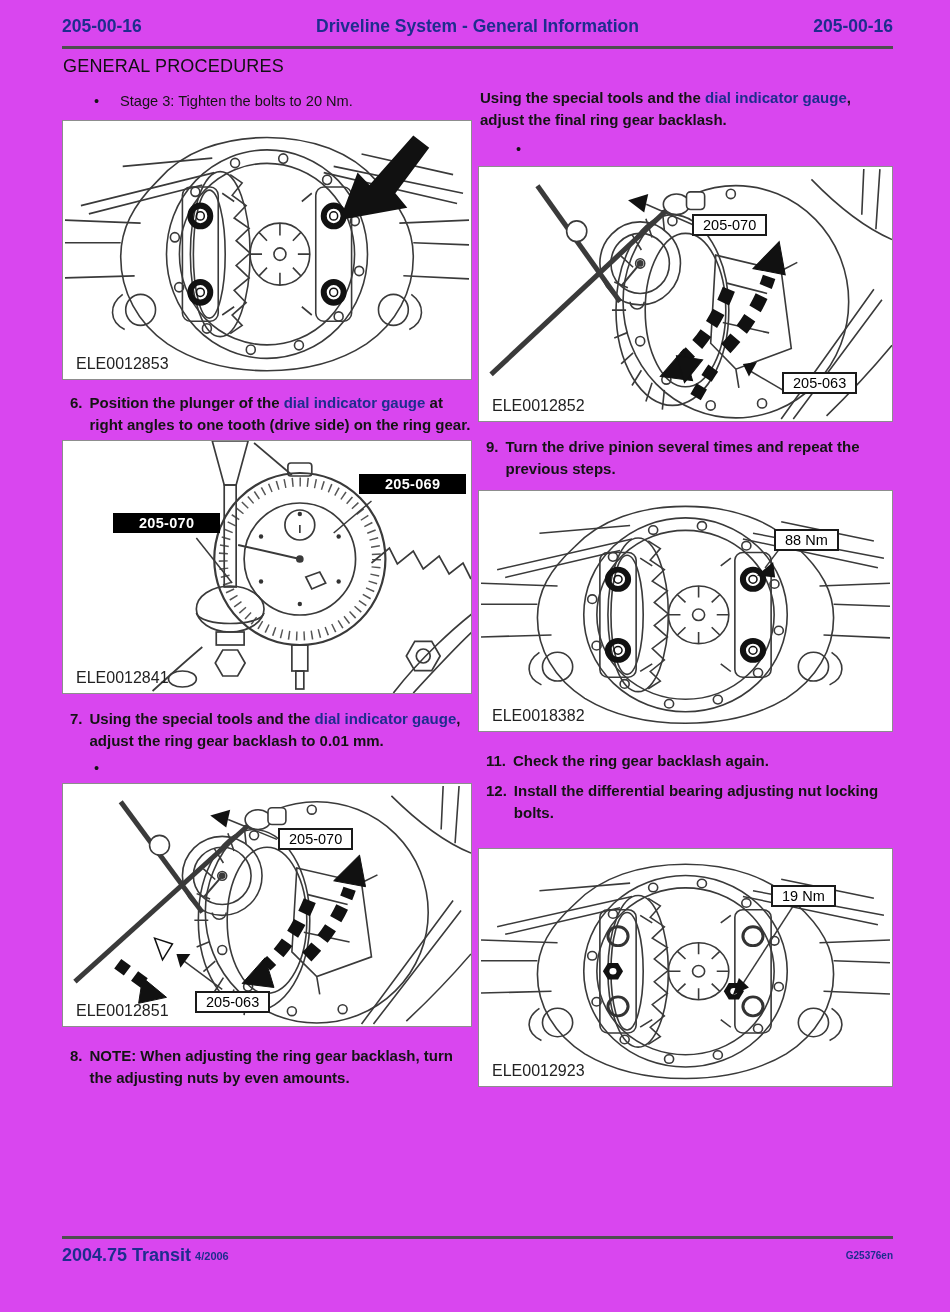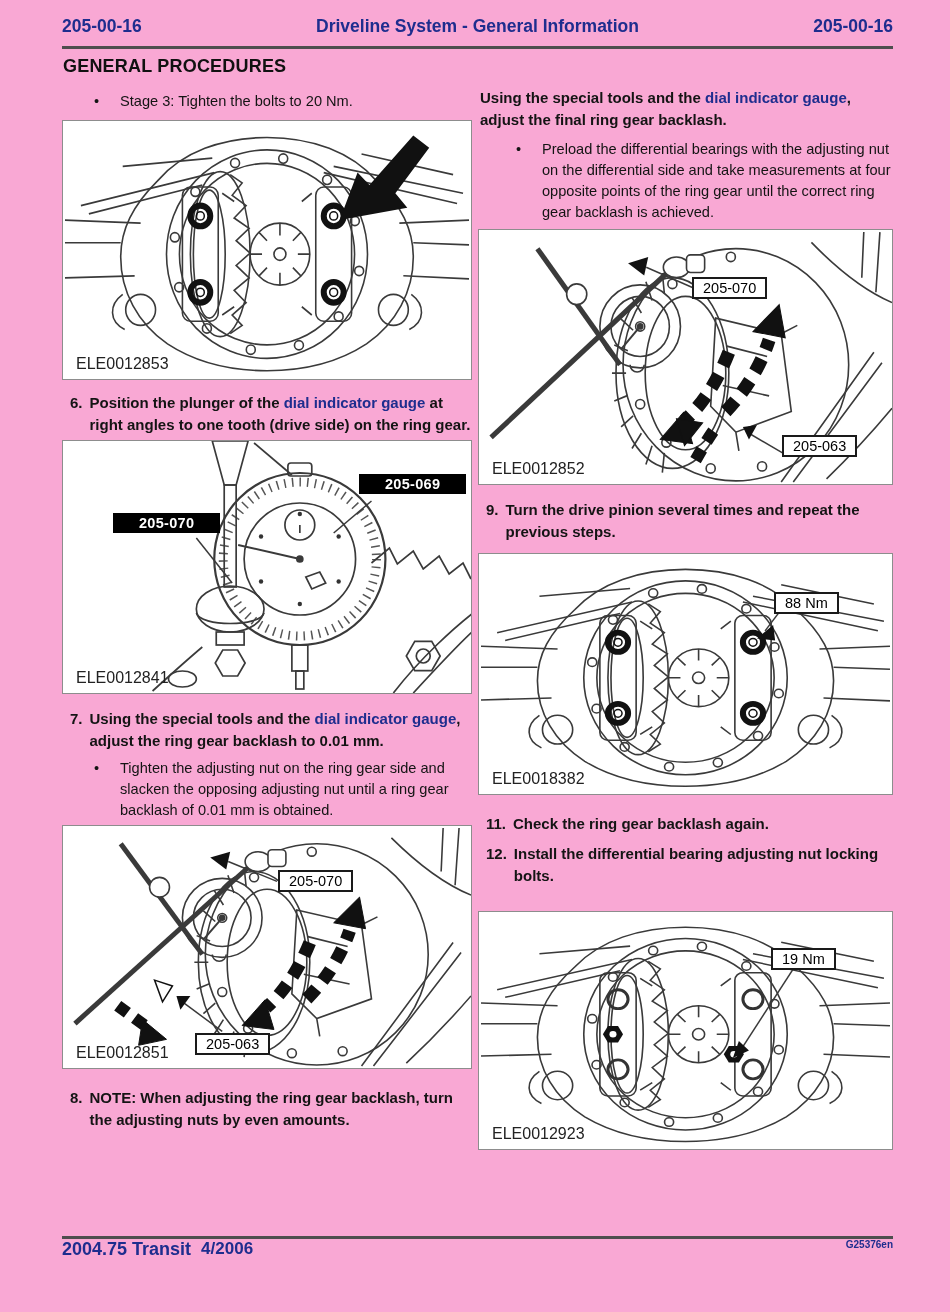--- a/index.html
+++ b/index.html
@@ -1,24 +1,24 @@
 <!DOCTYPE html>
 <html style="--blue: #1e2d8e;"><head>
 <meta charset="utf-8">
 <style>
   html,body{margin:0;padding:0;background:#ffffff;}
-  .page{position:relative;width:950px;height:1312px;background:#f9a8d4;
+  .page{position:relative;width:950px;height:1312px;background:#d946ef;
         font-family:"Liberation Sans","DejaVu Sans",sans-serif;color:#141414;overflow:hidden;}
   .content{position:absolute;left:62px;top:16px;width:831px;}
 
   
   .hdr{display:flex;align-items:baseline;font-weight:bold;font-size:17.5px;color:var(--blue);}
   .hdr .c{flex:1;text-align:center;}
   .rule{height:3px;background:#4e4e4e;margin-top:9px;}
-  .sec-title{font-size:18px;font-weight:bold;color:#111;margin:7px 0 0 1px;letter-spacing:.2px;}
+  .sec-title{font-size:18px;font-weight:normal;color:#111;margin:7px 0 0 1px;letter-spacing:.2px;}
 
   
   .cols{display:flex;margin-top:10px;}
   .col-l{width:410px;margin-right:6px;}
   .col-r{width:415px;}
 
   
   .bullet{display:flex;font-size:14.6px;line-height:21px;margin-top:4px;}
   .bullet .dot{width:26px;padding-left:32px;flex:none;}
   .col-r .bullet .dot{padding-left:38px;}
@@ -41,23 +41,23 @@
   .f841{height:252px;margin-top:4px;}
   .f851{height:242px;margin-top:4px;}
   .f852{height:254px;margin-top:6px;}
   .f382{height:240px;margin-top:10px;padding-left:8px;}
   .f923{height:237px;margin-top:24px;}
   .mt12{margin-top:12px;} .mt14{margin-top:14px;} .mt8{margin-top:8px;}
   .mt6{margin-top:6px;} .mt18{margin-top:18px;}
 
   
   .footer{position:absolute;left:62px;width:831px;top:1236px;}
-  .footer .frow{display:flex;align-items:flex-start;color:var(--blue);font-weight:bold;}
+  .footer .frow{display:flex;align-items:center;padding-top:6px;color:var(--blue);font-weight:bold;}
   .footer .model{font-size:18px;}
-  .footer .fdate{font-size:17px;margin-left:10px;}
+  .footer .fdate{font-size:11px;margin-left:4px;}
   .footer .fright{margin-left:auto;font-size:10px;}
 </style>
 </head>
 <body>
 
 <svg width="0" height="0" style="position:absolute">
   <defs>
 
     <g id="sym-housing" fill="none" stroke="#3a3a3a" stroke-width="1.6">
       <path d="M2,96 L78,99 M2,152 L72,150 M2,118 L58,118"></path>
@@ -220,21 +220,20 @@
           <span class="fig-code">ELE0012841</span>
         </div>
 
         <div class="step mt14">
           <span class="num">7.</span>
           <span class="stxt"><span>Using the special tools and the </span><span class="lnk">dial indicator gauge</span><span>, adjust the ring gear backlash to 0.01 mm.</span></span>
         </div>
 
         <div class="bullet mt6">
           <span class="dot">•</span>
-          <span class="btxt">Tighten the adjusting nut on the ring gear side and slacken the opposing adjusting nut until a ring gear backlash of 0.01 mm is obtained.</span>
         </div>
 
         <div class="fig f851">
           <svg class="art" viewBox="0 0 410 245" preserveAspectRatio="none">
             <use href="#sym-backlash"></use>
             <g stroke="#111" fill="#111">
               <path d="M245,175 C265,155 280,130 288,106" stroke-width="13" stroke-dasharray="14 10" fill="none"></path>
               <polygon points="298,72 272,98 304,104"></polygon>
               <path d="M248,118 C236,148 220,170 204,184" stroke-width="13" stroke-dasharray="14 10" fill="none"></path>
               <polygon points="180,202 203,176 212,206"></polygon>
@@ -257,21 +256,20 @@
           <span class="stxt">NOTE: When adjusting the ring gear backlash, turn the adjusting nuts by even amounts.</span>
         </div>
       </div>
 
       <div class="col-r">
 
         <div class="intro"><span>Using the special tools and the </span><span class="lnk">dial indicator gauge</span><span>, adjust the final ring gear backlash.</span></div>
 
         <div class="bullet mt8">
           <span class="dot">•</span>
-          <span class="btxt">Preload the differential bearings with the adjusting nut on the differential side and take measurements at four opposite points of the ring gear until the correct ring gear backlash is achieved.</span>
         </div>
 
         <div class="fig f852">
           <svg class="art" viewBox="0 0 410 245" preserveAspectRatio="none">
             <use href="#sym-backlash"></use>
             <g stroke="#111" fill="#111">
               <path d="M245,175 C265,155 280,130 288,106" stroke-width="13" stroke-dasharray="14 10" fill="none"></path>
               <polygon points="298,72 272,98 304,104"></polygon>
               <path d="M248,118 C236,148 220,170 204,184" stroke-width="13" stroke-dasharray="14 10" fill="none"></path>
               <polygon points="180,202 203,176 212,206"></polygon>

